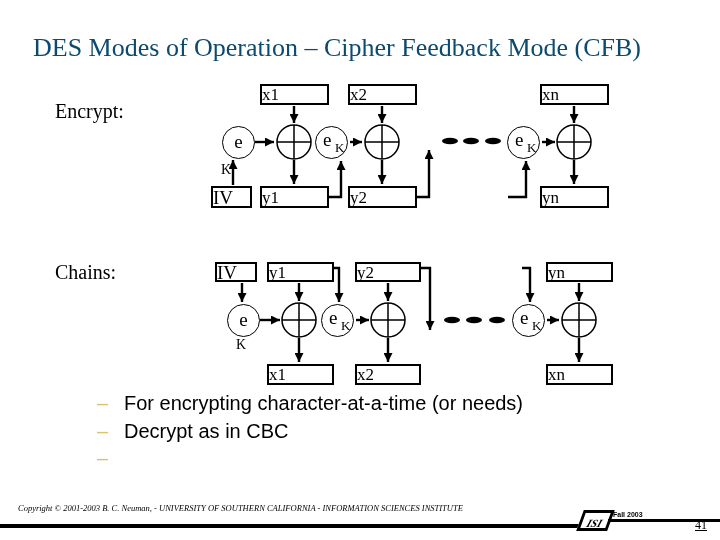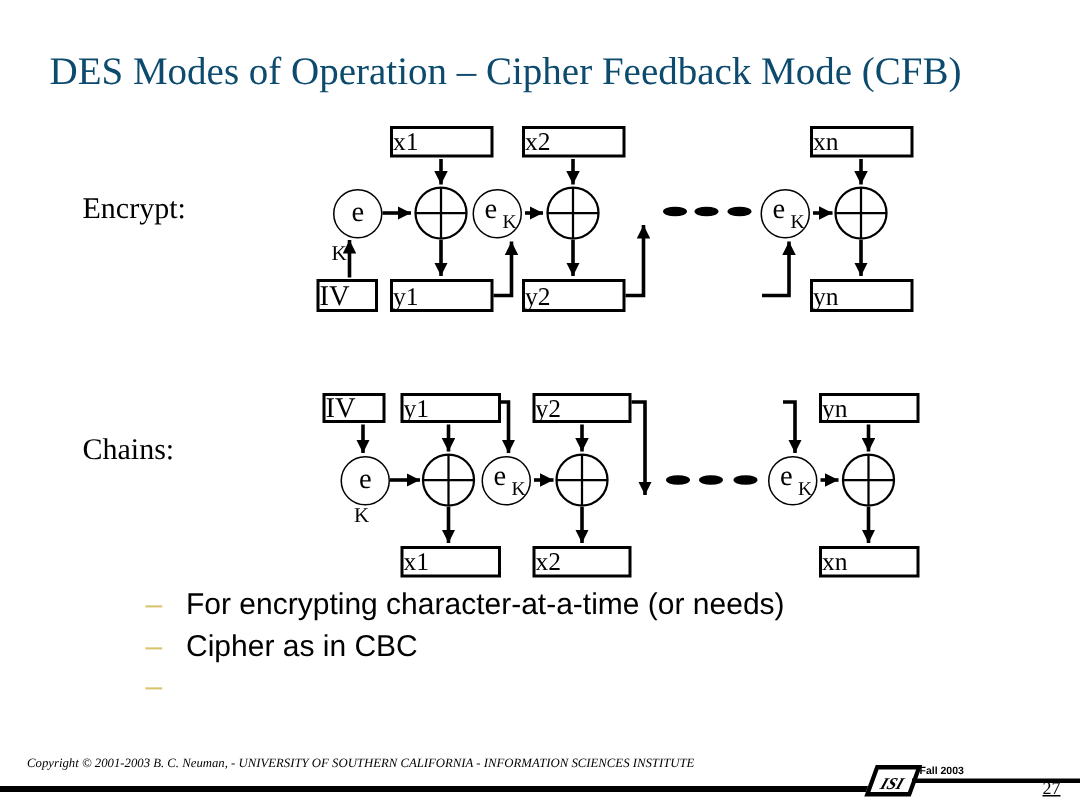--- a/index.html
+++ b/index.html
@@ -6,21 +6,21 @@
   body{
     width:720px;height:540px;position:relative;background:#fff;
     font-family:"Liberation Serif",serif;overflow:hidden;
   }
   .abs{position:absolute;}
   .title{
     left:33px;top:33px;width:680px;
     font:26px "Liberation Serif",serif;color:#0c4a6e;white-space:nowrap;
   }
   .section-label{
-    font:20px "Liberation Serif",serif;color:#000;margin-top:28px;
+    font:20px "Liberation Serif",serif;color:#000;
   }
   .dbox{
     position:absolute;border:2px solid #000;background:#fff;
     font:17px "Liberation Serif",serif;color:#000;text-align:left;
     box-sizing:border-box;
   }
   .circle{
     position:absolute;width:33px;height:33px;border:1.5px solid #000;
     border-radius:50%;background:#fff;box-sizing:border-box;
   }
@@ -190,27 +190,27 @@
   </g>
 </svg>
 
 <div class="abs bullets">
   <div class="bullet-row">
     <span class="bullet-marker" style="color: rgb(217, 196, 107);">–</span>
     <span>For encrypting character-at-a-time (or needs)</span>
   </div>
   <div class="bullet-row">
     <span class="bullet-marker" style="color: rgb(217, 196, 107);">–</span>
-    <span>Cipher as in CBC</span>
+    <span>Decrypt as in CBC</span>
   </div>
   <div class="bullet-row">
     <span class="bullet-marker" style="color: rgb(217, 196, 107);">–</span>
   </div>
 </div>
 
 <div class="abs footer-copy">Copyright © 2001-2003   B. C. Neuman, - UNIVERSITY OF SOUTHERN CALIFORNIA - INFORMATION SCIENCES INSTITUTE</div>
 <div class="rule" style="left:0;top:524px;width:579px;height:3.5px;"></div>
 <div class="logo">
   <span>ISI</span>
 </div>
 <div class="rule" style="left:608px;top:519px;width:112px;height:2.5px;"></div>
 <div class="abs term">Fall 2003</div>
-<div class="abs page-num">27</div>
+<div class="abs page-num">41</div>
 
 </body></html>

